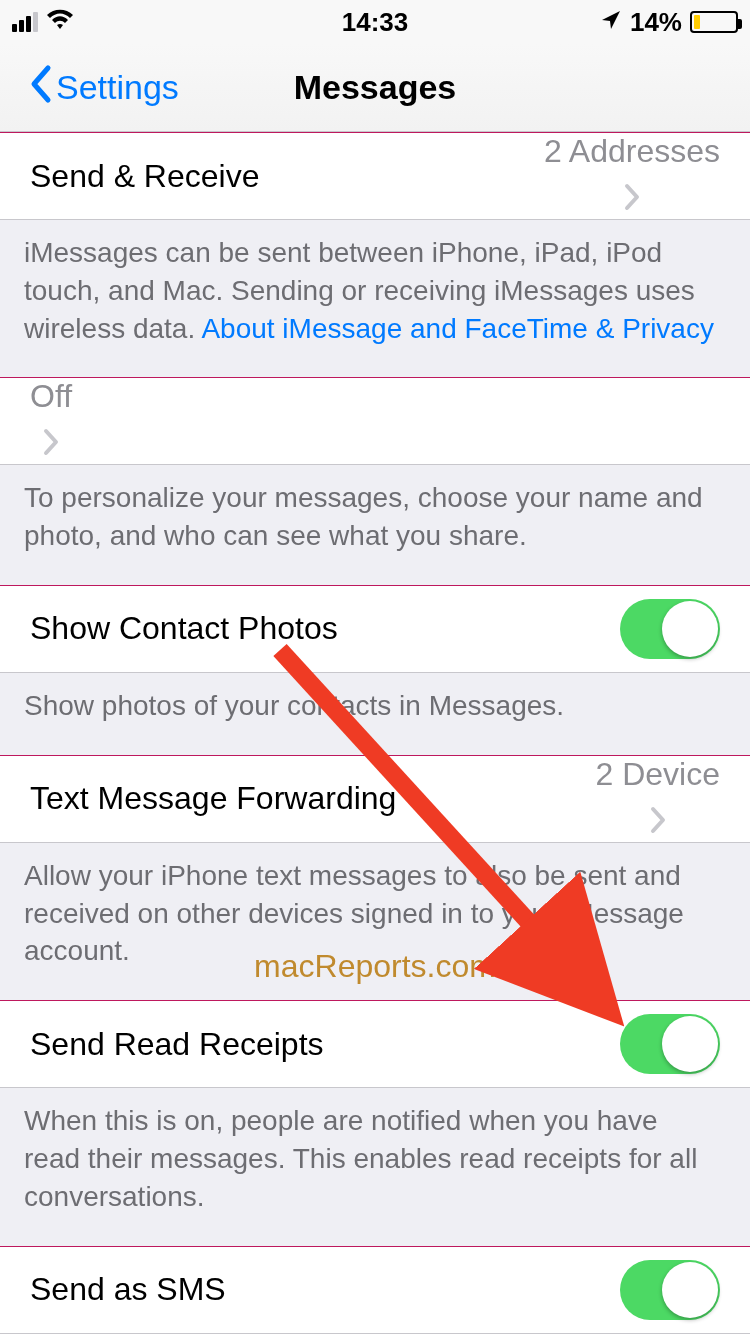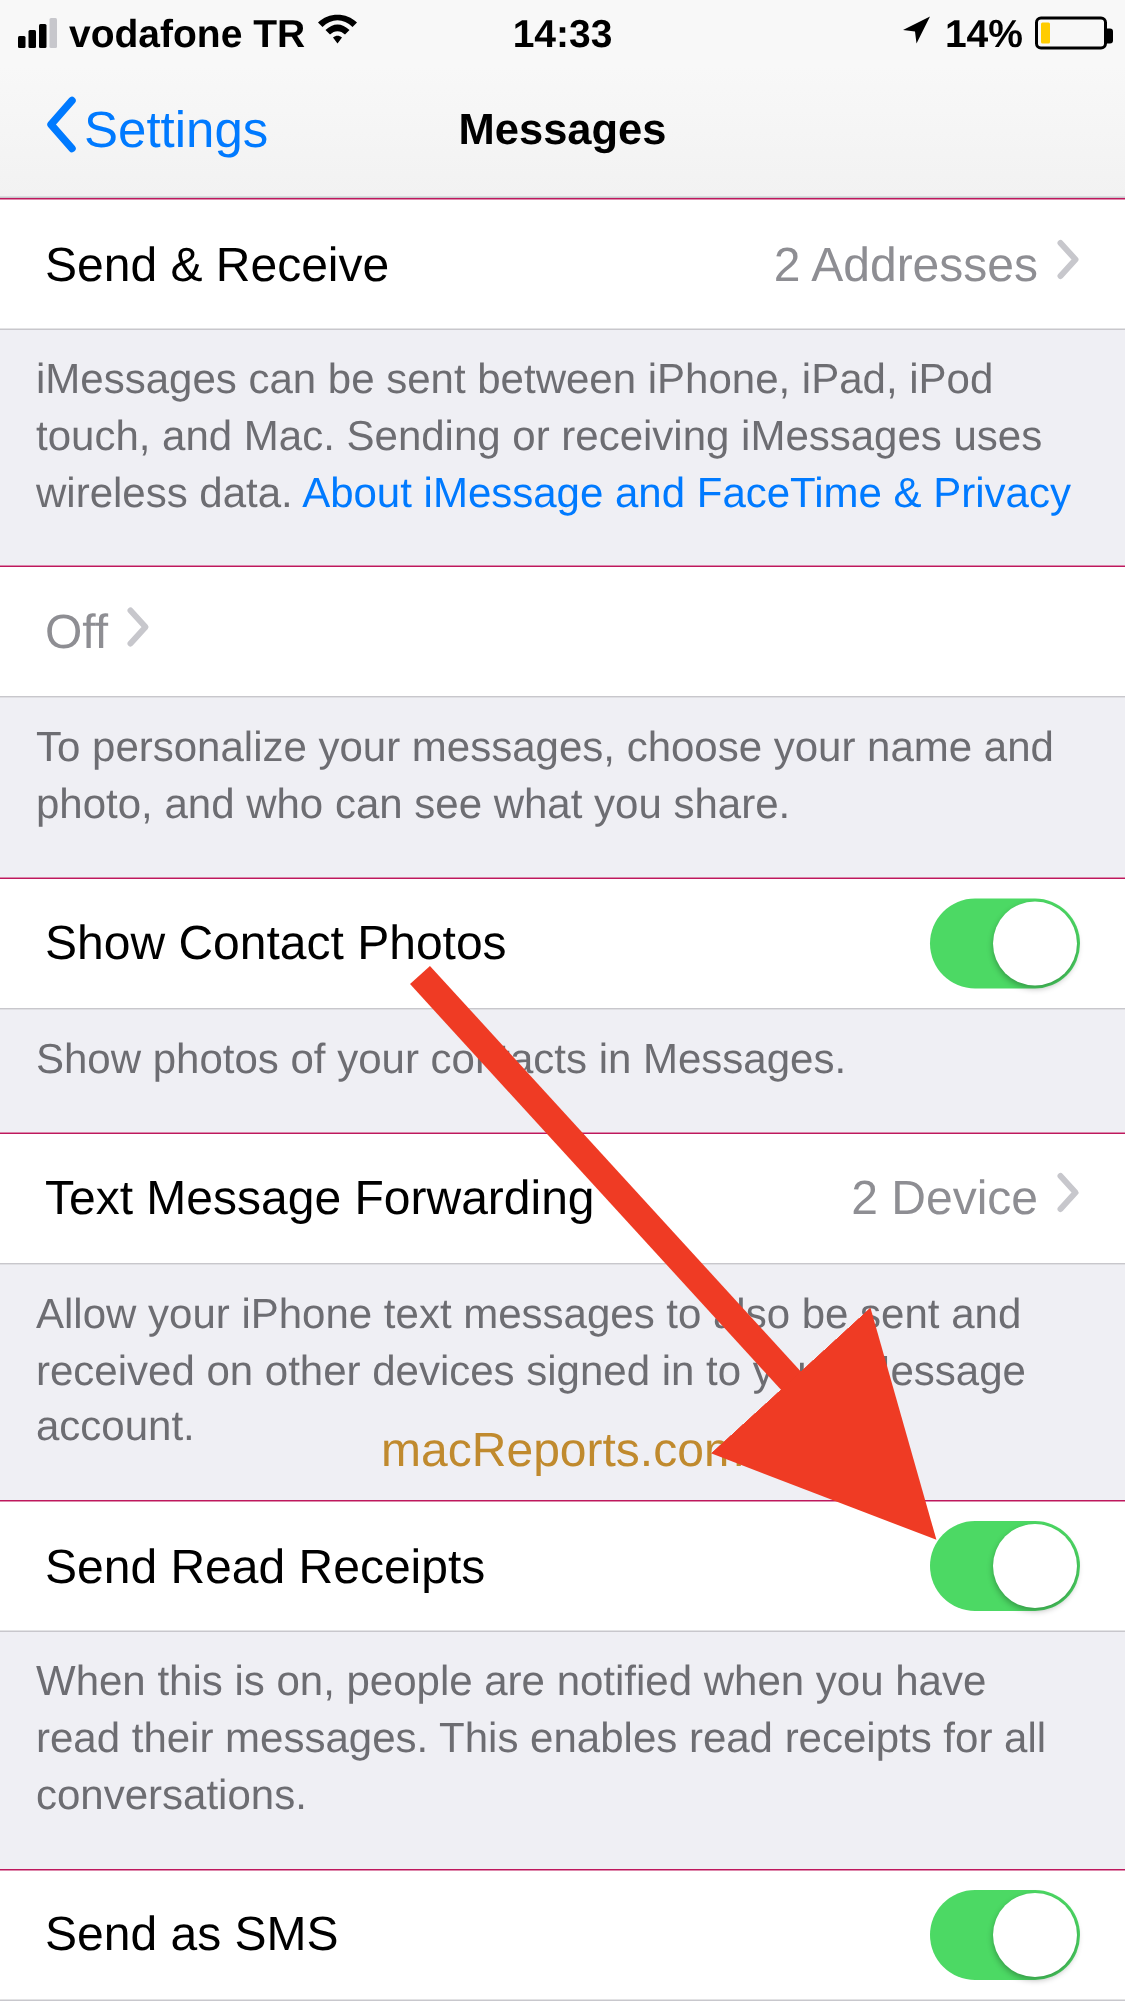--- a/index.html
+++ b/index.html
@@ -53,34 +53,34 @@
     position: relative;
     padding: 0 28px;
   }
   .nav-back {
     display: flex; align-items: center; gap: 4px;
     color: #007aff; font-size: 34px;
   }
   .nav-back svg { width: 24px; height: 40px; }
   .nav-title {
     position: absolute; left: 50%; transform: translateX(-50%);
-    font-size: 29px; font-weight: 600; color: #000;
+    font-size: 34px; font-weight: 600; color: #000;
   }
   .cell {
     background: #fff;
     border-top: 1px solid #be185d;
     border-bottom: 1px solid #c8c7cc;
     min-height: 88px;
     display: flex;
     align-items: center;
     padding: 0 30px;
     justify-content: space-between;
   }
   .cell-label { font-size: 32px; color: #000; }
-  .cell-value { font-size: 32px; color: #8e8e93; display:flex; align-items:center; gap:12px;}
+  .cell-value { font-size: 32px; color: #8e8e93; display:flex; align-items:center; gap:12px;flex-direction:column;}
   .chevron { color:#c7c7cc; }
   .chevron svg { width: 16px; height: 28px; }
 
   .footer-text {
     font-size: 28px;
     color: #6d6d72;
     padding: 14px 30px 30px 24px;
     line-height: 1.35;
   }
   .footer-text a { color: #007aff; text-decoration: none; }
@@ -117,21 +117,20 @@
 <body>
 
 <div class="status-bar">
   <div class="status-left">
     <span class="signal-bars">
       <span></span>
         <span></span>
         <span></span>
         <span></span>
     </span>
-    <span>vodafone TR</span>
     <span>
       <svg width="28" height="22" viewBox="0 0 28 22">
           <path d="M14 20 L17 16 C15 14.5 13 14.5 11 16 Z M6 11 C11 6 17 6 22 11 L19 14 C16 11 12 11 9 14 Z M1 6 C8 -1 20 -1 27 6 L24 9 C18 3 10 3 4 9 Z" fill="#000"></path>
         </svg>
     </span>
   </div>
   <div class="status-center">14:33</div>
   <div class="status-right">
     <span>
       <svg width="22" height="22" viewBox="0 0 22 22">

